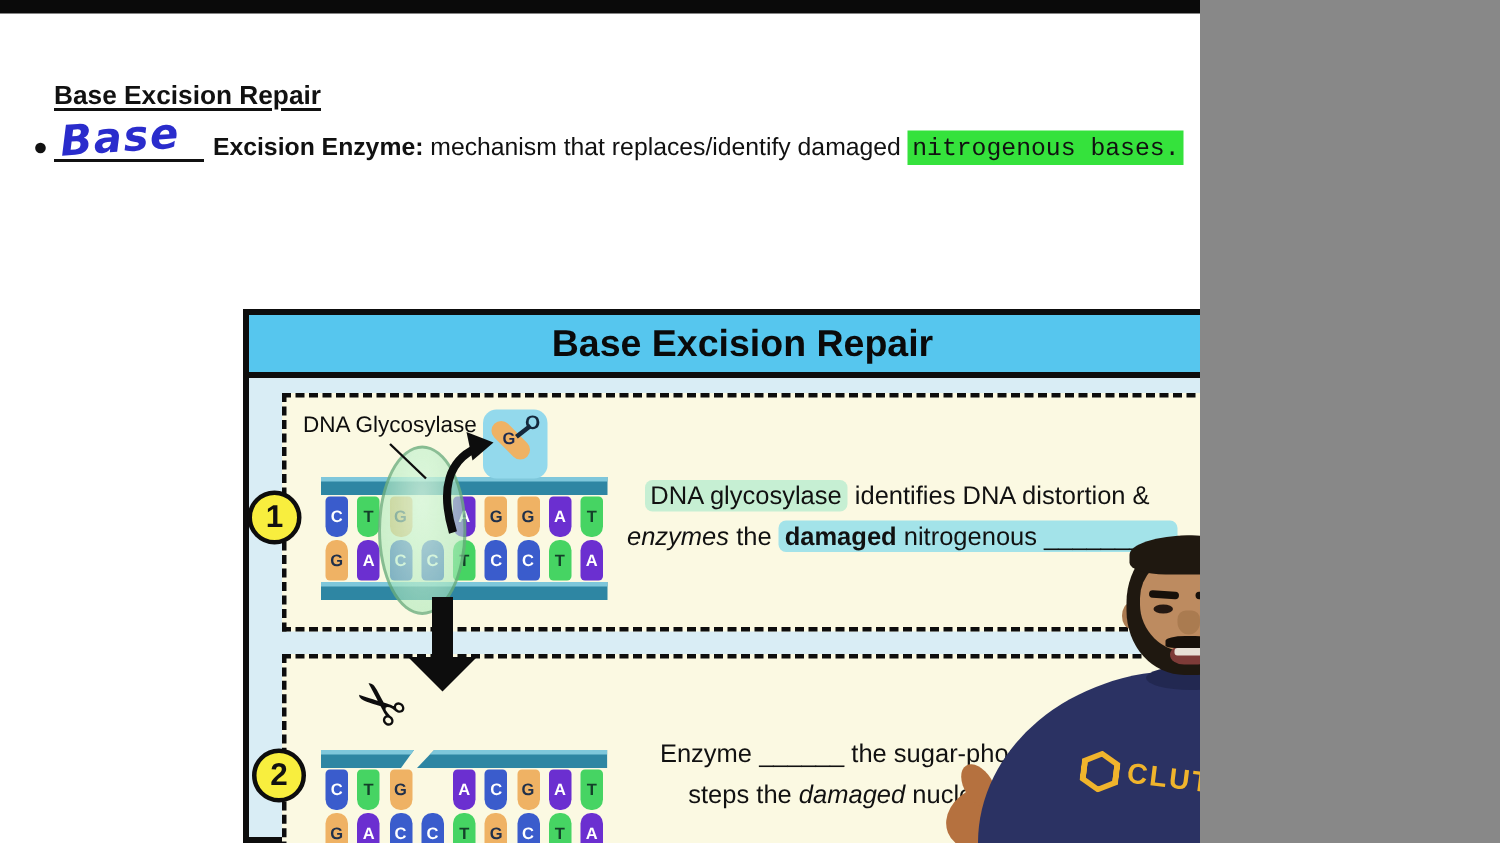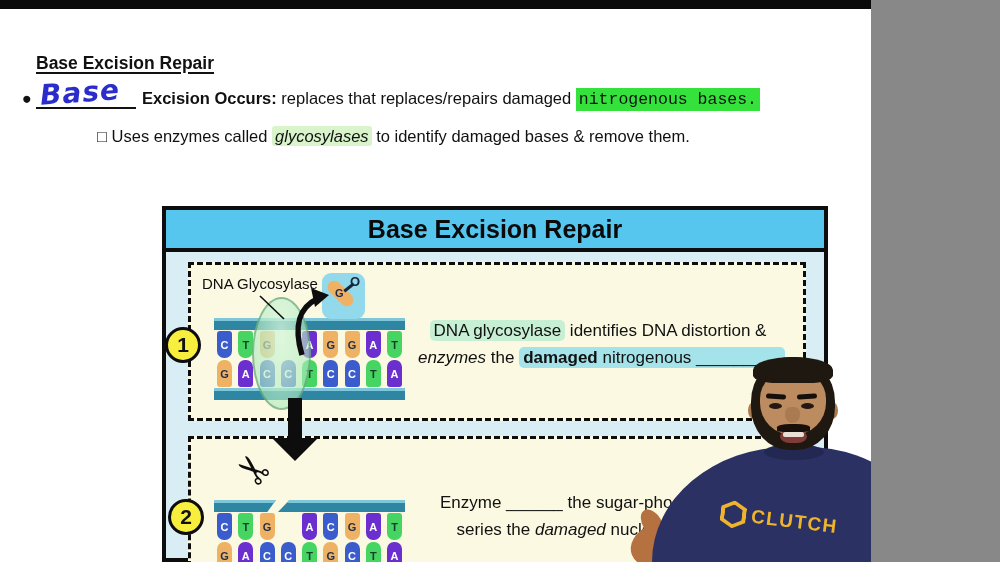--- a/index.html
+++ b/index.html
@@ -1,18 +1,18 @@
 <!DOCTYPE html>
 <html><head>
 <meta charset="utf-8">
 <style>
   * { margin:0; padding:0; box-sizing:border-box; }
   html,body { background:#888; }
   .canvas {
-    position:relative; width:871px; height:562px; background:#ffffff;
+    position:relative; width:800px; height:562px; background:#ffffff;
     overflow:hidden; font-family:"Liberation Sans","DejaVu Sans",sans-serif; color:#111;
   }
   .abs { position:absolute; }
   .topbar { left:0; top:0; width:1000px; height:9px; background:#0a0a0a; }
 
   
   .heading { left:36px; top:53px; font-size:17.5px; font-weight:bold;
     text-decoration:underline; text-decoration-thickness:2px; text-underline-offset:3px; }
   .line1 { left:22px; top:89px; font-size:16.5px; white-space:nowrap; }
   .blank1 { display:inline-block; width:100px; height:17px; border-bottom:2px solid #111;
@@ -119,26 +119,23 @@
 </head>
 <body>
 
 <div class="canvas">
 
   <div class="abs topbar"></div>
 
   <div class="abs heading">Base Excision Repair</div>
 
   <div class="abs line1">
-    <span>●</span><span class="blank1"><span class="handwriting">Base</span></span><span class="b">Excision Occurs:</span><span> replaces that replaces/repairs damaged </span><span class="hl-green">nitrogenous bases.</span>
-  </div>
-
-  <div class="abs subline">
-    <span>□ </span><span>Uses enzymes called </span><span class="hl-palegreen">glycosylases</span><span> to identify damaged bases &amp; remove them.</span>
-  </div>
+    <span>●</span><span class="blank1"><span class="handwriting">Base</span></span><span class="b">Excision Enzyme:</span><span> mechanism that replaces/identify damaged </span><span class="hl-green">nitrogenous bases.</span>
+  </div>
+
 
 
   <div class="abs dbox"></div>
   <div class="abs dheader">
     <span class="dtitle">Base Excision Repair</span>
   </div>
 
   <div class="abs panel panel1"></div>
   <div class="abs panel panel2"></div>
 
@@ -254,21 +251,21 @@
       <div class="colb">
           <span class="base bt b-T">T</span>
           <span class="base bb b-A">A</span>
         </div>
     </div>
 
   </div>
 
   <div class="abs cap2">
     <div><span>Enzyme ______ the sugar-phosphat</span></div>
-    <div><span>series the </span><span class="i">damaged</span><span> nucleobase</span></div>
+    <div><span>steps the </span><span class="i">damaged</span><span> nucleobase</span></div>
   </div>
 
   <div class="abs pen"></div>
   <div class="abs hand"></div>
   <div class="abs thumb"></div>
   <div class="abs body"></div>
   <div class="abs neck"></div>
   <div class="abs collar"></div>
   <div class="abs headsil"></div>
   <div class="abs face"></div>

